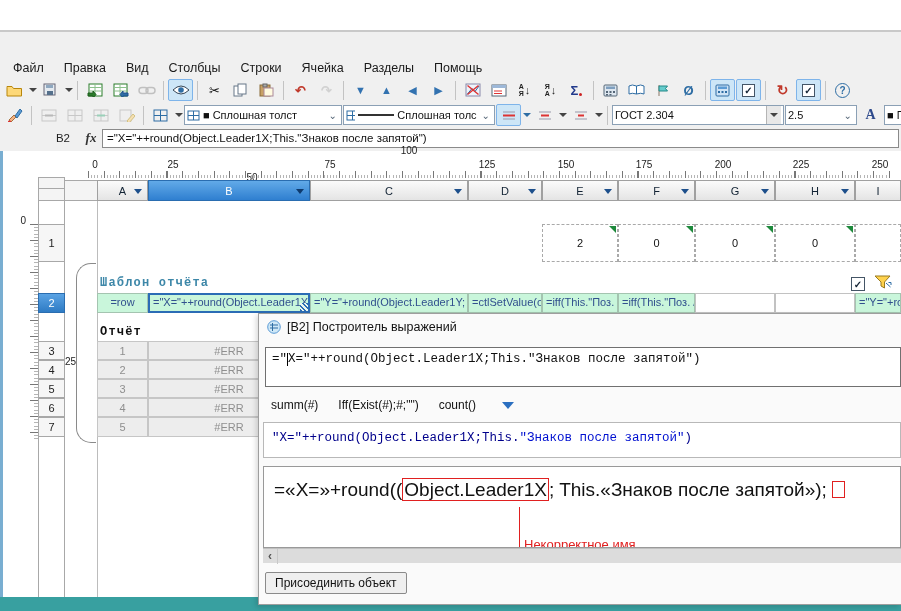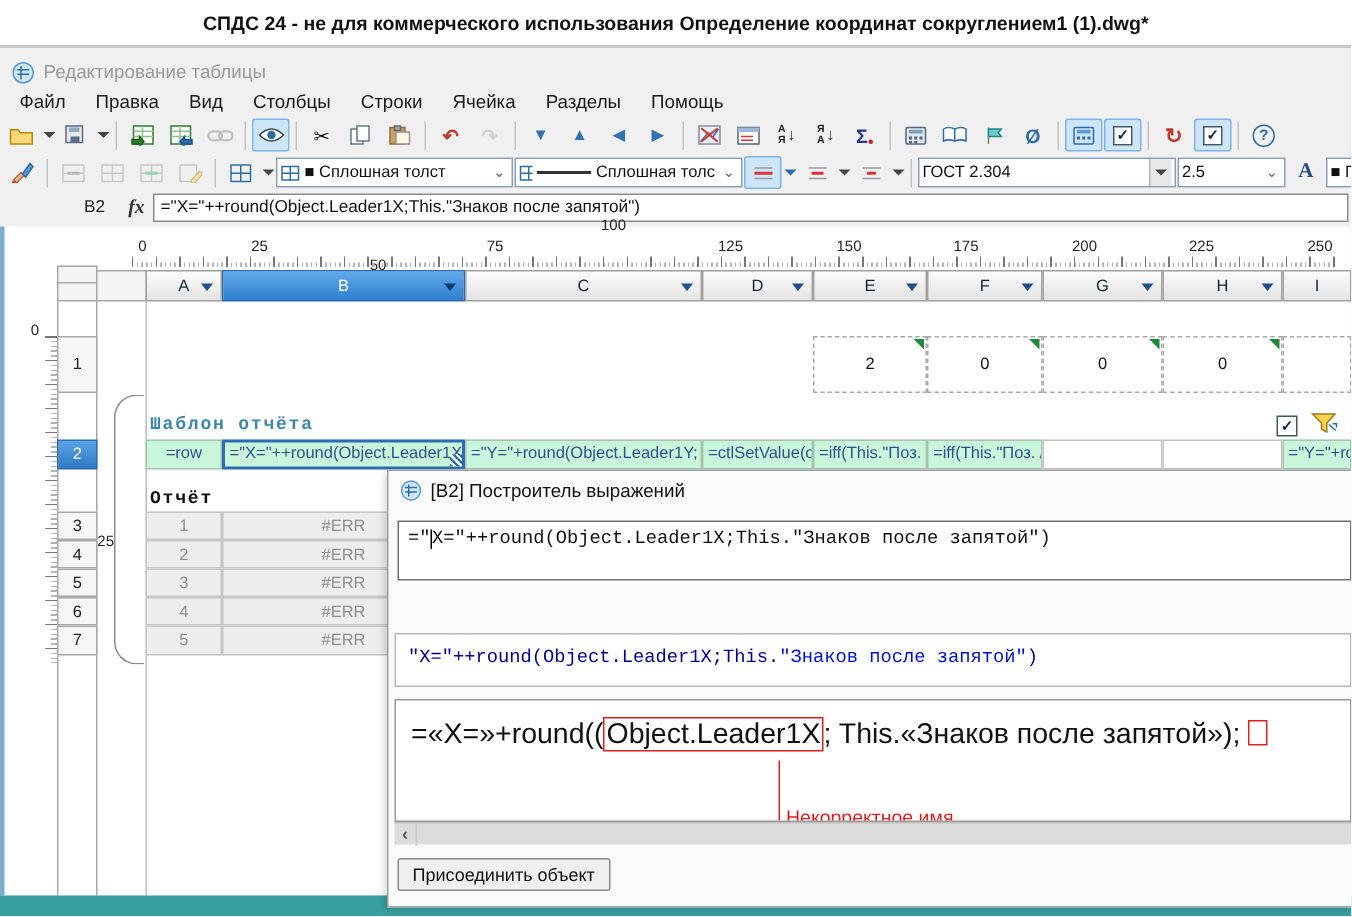--- a/index.html
+++ b/index.html
@@ -120,35 +120,23 @@
   .dattach{position:absolute;left:6px;top:258px;padding:3px 9px;background:#efefef;
     border:1px solid #8a8a8a;border-radius:2px;font-size:12px;color:#111}
   
   svg{display:block}
 </style>
 </head>
 <body>
 
 <div id="screen">
 
-  <div class="abs titlebar">
-    <span>СПДС 24 - не для коммерческого использования Определение координат сокруглением1 (1).dwg*</span>
-  </div>
 
   <div class="abs winbg"></div>
 
-  <div class="abs wtitle">
-    <span>
-      <svg width="15" height="15">
-          <circle cx="7.5" cy="7.5" r="6.7" fill="#cfe8f7" stroke="#5b9bd5"></circle>
-          <path d="M3.5 5.5h8M3.5 8.5h8M6 3v9" stroke="#2e6da4" fill="none"></path>
-        </svg>
-    </span>
-    <span>Редактирование таблицы</span>
-  </div>
 
   <div class="abs menubar">
     <span class="mitem">Файл</span>
     <span class="mitem">Правка</span>
     <span class="mitem">Вид</span>
     <span class="mitem">Столбцы</span>
     <span class="mitem">Строки</span>
     <span class="mitem">Ячейка</span>
     <span class="mitem">Разделы</span>
     <span class="mitem">Помощь</span>
@@ -615,20 +603,26 @@
     <div class="dtitle">
       <span>
         <svg width="14" height="14">
             <circle cx="7" cy="7" r="6.3" fill="#cfe8f7" stroke="#5b9bd5"></circle>
             <path d="M3 5h8M3 8h8M5.5 3v8" stroke="#2e6da4" fill="none"></path>
           </svg>
       </span>
       <span>[B2] Построитель выражений</span>
     </div>
     <div class="dedit"><span>="</span><span class="cursor"></span><span>X="++round(Object.Leader1X;This."Знаков после запятой")</span></div>
+    <div class="dfuncs">
+      <span>summ(#)</span>
+      <span>Iff(Exist(#);#;"")</span>
+      <span>count()</span>
+      <span class="ftri"></span>
+    </div>
     <div class="dprev"><span class="navy">"X="++round(Object.Leader1X;This.</span><span class="rublue">"Знаков после запятой"</span><span class="navy">)</span></div>
     <div class="dbig">
       <div class="bigline"><span>=«X=»+round((</span><span class="redbox">Object.Leader1X</span><span>; This.«Знаков после запятой»); </span><span class="redrect"></span></div>
       <div class="redline"></div>
       <div class="rederr">Некорректное имя</div>
     </div>
     <div class="dscroll">
       <span class="scrbtn">‹</span>
     </div>
     <span class="dattach">Присоединить объект</span>

